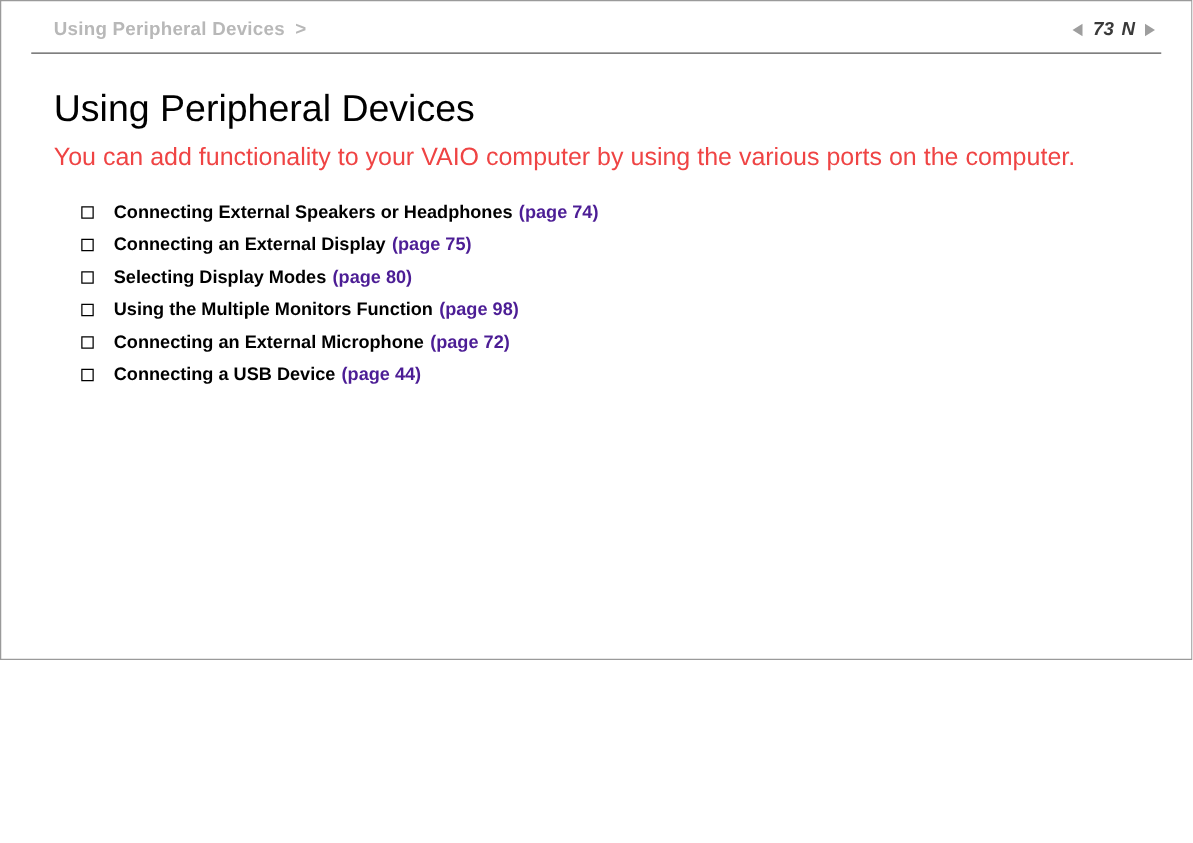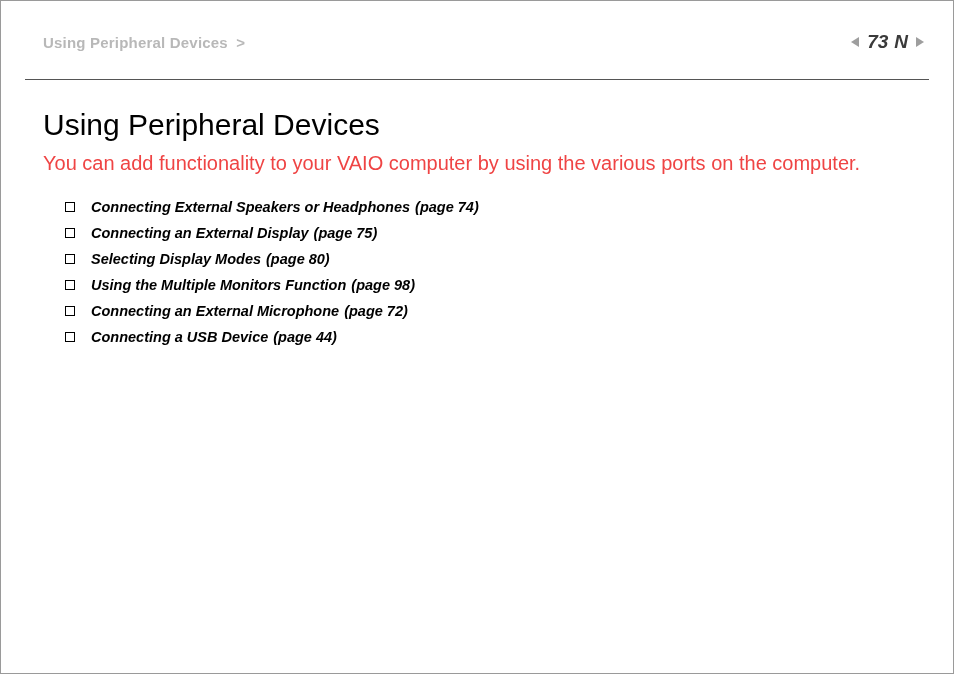--- a/index.html
+++ b/index.html
@@ -9,21 +9,21 @@
     height: 674px;
     background: #ffffff;
     font-family: Arial, Helvetica, sans-serif;
     color: #000;
     box-sizing: border-box;
   }
   *, *::before, *::after { box-sizing: inherit; }
 
   .page {
     width: 954px;
-    height: 674px;
+    height: 528px;
     border: 1px solid #9a9a9a;
     position: relative;
     background: #fff;
   }
 
   .top-zone {
     padding: 14px 20px 8px 42px;
     display: flex;
     align-items: center;
     justify-content: space-between;
@@ -47,22 +47,22 @@
     text-decoration: none;
   }
   .pager .arrow-left svg path,
   .pager .arrow-right svg path {
     fill: #9e9e9e;
   }
   .pager .num {
     color: #3a3a3a;
     font-weight: bold;
     font-style: italic;
-    font-size: 19px;
-    margin: 16px 1px;
+    font-size: 15px;
+    margin: 0 1px;
   }
   .pager .arrow {
     display: inline-flex;
     align-items: center;
   }
 
   .rule {
     height: 1px;
     background: #555;
     margin: 2px 24px 0 24px;
@@ -82,21 +82,20 @@
   .intro {
     font-size: 20px;
     color: #ef4444;
     margin: 0 0 24px 0;
   }
 
   ul.toc {
     list-style: none;
     padding: 0 0 0 22px;
     margin: 0;
-    font-style: italic;
   }
   ul.toc li {
     font-size: 14.5px;
     font-weight: bold;
     color: #000;
     margin: 0 0 10px 0;
     display: flex;
     align-items: flex-start;
   }
   ul.toc li .bullet {
@@ -105,21 +104,21 @@
     height: 10px;
     border: 1.4px solid #000;
     margin-right: 16px;
     margin-top: 3px;
     flex: 0 0 auto;
   }
   ul.toc li .label {
     margin-right: 5px;
   }
   ul.toc li .page-ref {
-    color: #000000;
+    color: #4c1d95;
     text-decoration: none;
   }
 </style>
 </head>
 <body>
 
 <div class="page">
 
   <div class="top-zone">
     <div class="breadcrumb">

